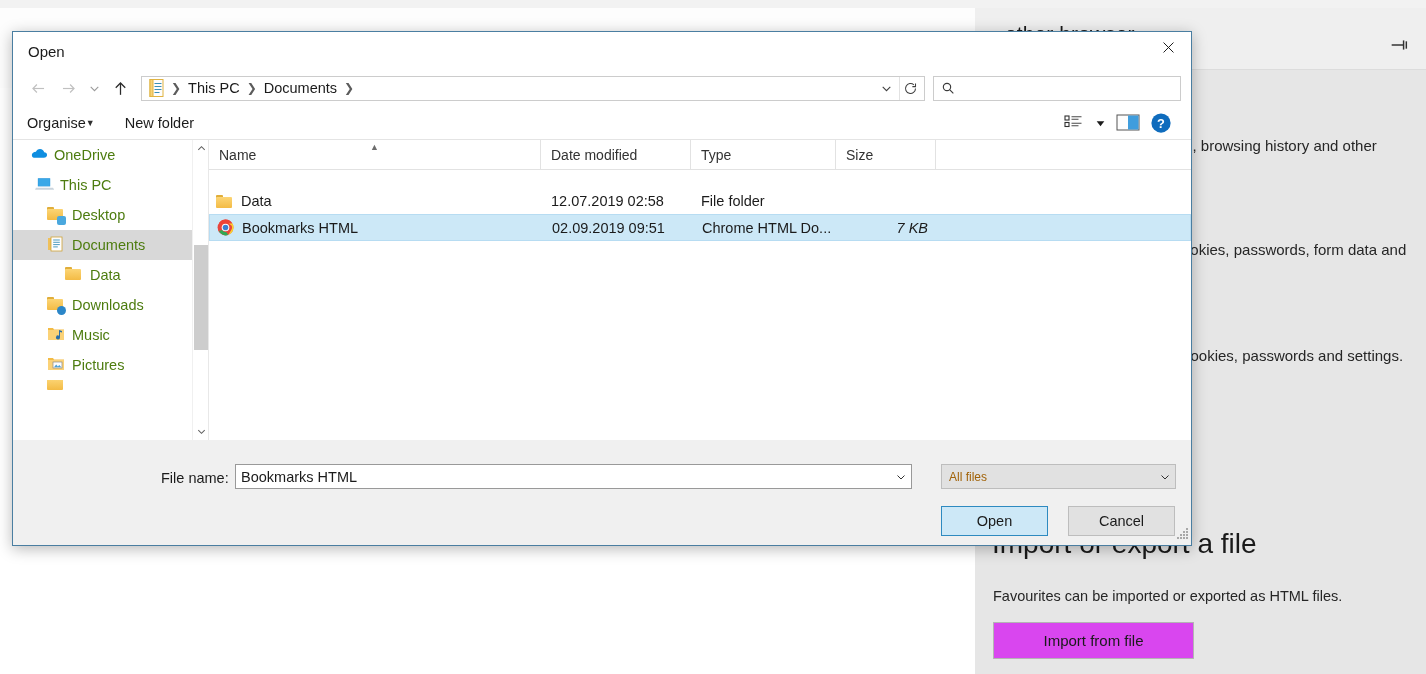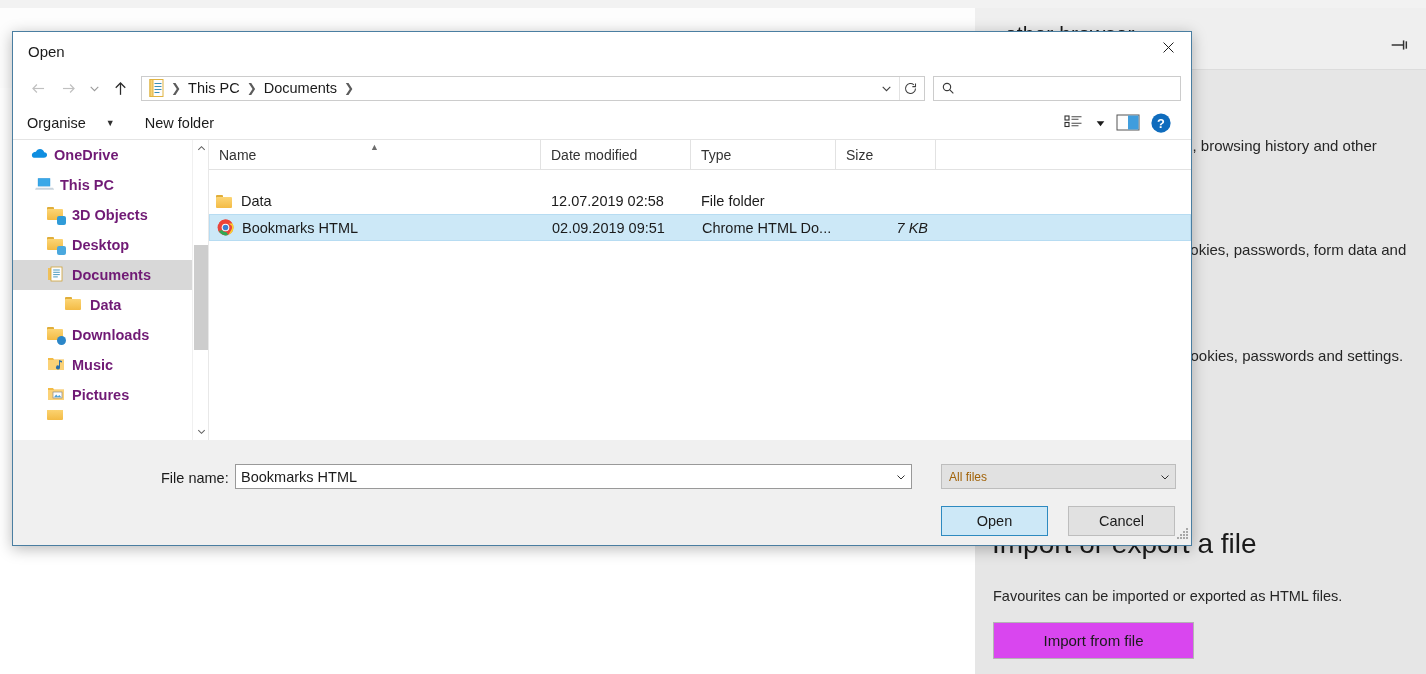--- a/index.html
+++ b/index.html
@@ -112,38 +112,38 @@
   .search-icon { width:16px; height:16px; color:#3a3a3a; }
 
   
   .cmdbar {
     position:relative; height:34px; background:#ffffff;
     display:flex; align-items:center; padding:0 14px;
     border-bottom:1px solid #e4e4e4;
   }
   .cmd-item {
     font-size:14.5px; color:#1b1b1b; margin-right:30px; cursor:pointer;
-    display:flex; align-items:center; gap:20px;
+    display:flex; align-items:center; gap:0;
   }
   .caret { font-size:9px; color:#303030; }
   .cmd-right { position:absolute; right:14px; top:0; height:34px; display:flex; align-items:center; gap:0; }
   .viewbtn {
     width:30px; height:28px; display:flex; align-items:center; justify-content:center; cursor:pointer;
   }
   .help-btn { width:30px; height:28px; display:flex; align-items:center; justify-content:center; cursor:pointer; }
 
   
   .dlg-body { position:relative; height:300px; background:#fff; display:flex; }
   .sidebar {
     width:196px; height:300px; background:#fff; position:relative; overflow:hidden;
     border-right:1px solid #e8e8e8;
   }
   .tree-item {
-    height:30px; display:flex; align-items:center; font-size:14.5px; color:#701a75;
-    cursor:pointer; padding-left:16px; white-space:nowrap;font-weight:bold;
+    height:30px; display:flex; align-items:center; font-size:14.5px; color:#4d7c0f;
+    cursor:pointer; padding-left:16px; white-space:nowrap;
   }
   .tree-item.sel { background:#d8d8d8; }
   .tree-item .ti-icon { width:18px; height:18px; margin-right:7px; position:relative; flex:0 0 18px; }
   .indent1 { padding-left:34px; }
   .indent2 { padding-left:52px; }
 
   .sb-scroll {
     position:absolute; right:0; top:0; width:16px; height:300px; background:#fff;
     border-left:1px solid #f0f0f0;
   }
@@ -400,27 +400,20 @@
         <span class="ti-icon">
           <svg viewBox="0 0 20 16" width="19" height="16">
             <path d="M3 2h13v8.5H3z" fill="#1f8fd6"></path>
             <path d="M3.4 2.4h12.2v7.7H3.4z" fill="#3aa8e8"></path>
             <path d="M1 12h18l1.2 2H0z" fill="#c9d4dd"></path>
           </svg>
         </span>
         <span>This PC</span>
       </div>
 
-      <div class="tree-item indent1">
-        <span class="ti-icon">
-          <span class="folder" style="display:inline-block;"></span>
-          <span class="folder-badge" style="background:#2f9bd8;"></span>
-        </span>
-        <span>3D Objects</span>
-      </div>
 
       <div class="tree-item indent1">
         <span class="ti-icon">
           <span class="folder" style="display:inline-block;"></span>
           <span class="folder-badge" style="background:#4aa8de;"></span>
         </span>
         <span>Desktop</span>
       </div>
 
       <div class="tree-item indent1 sel">

